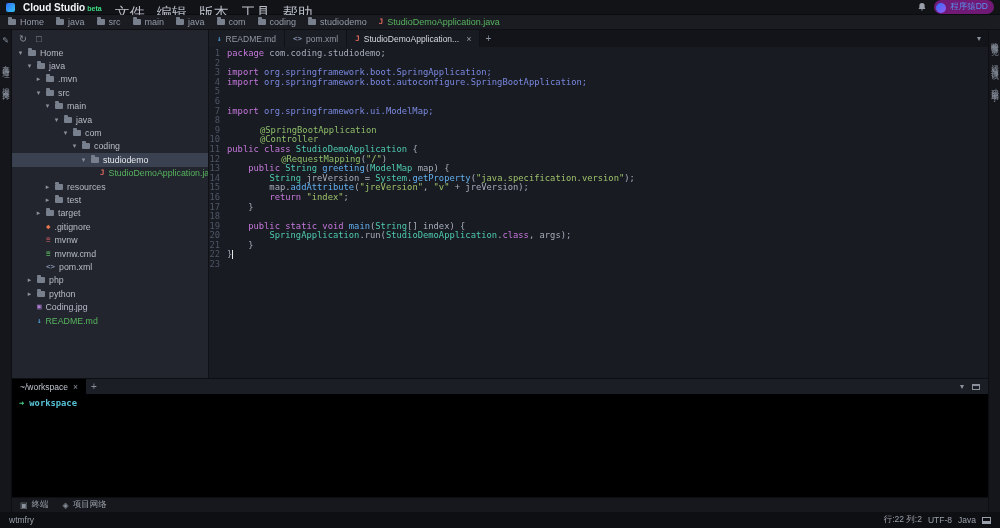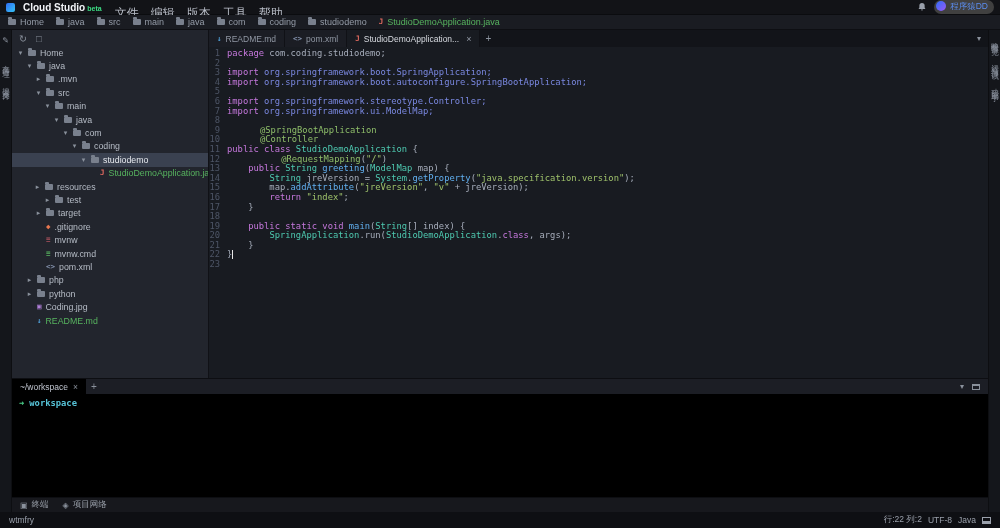--- a/index.html
+++ b/index.html
@@ -5,24 +5,24 @@
   *{margin:0;padding:0;box-sizing:border-box;}
   html,body{width:1000px;height:528px;overflow:hidden;}
   body{background:#1b1d23;font-family:"Liberation Sans",sans-serif;color:#c2c6cf;font-size:9px;display:flex;flex-direction:column;}
 
   
   .titlebar{height:15px;background:#121317;display:flex;align-items:center;padding:0 6px;gap:8px;flex:0 0 15px;border-bottom:1px solid #0b0c0f;}
   .logomark{width:9px;height:9px;border-radius:2px;background:linear-gradient(135deg,#2f6df6,#35c3f3);}
   .logo{font-weight:bold;color:#f2f4f8;font-size:10px;white-space:nowrap;}
   .beta{color:#3ddc84;font-size:7px;margin-left:2px;}
   .menus{display:flex;gap:2px;}
-  .menu{color:#b9bec8;font-size:12px;padding:0 5px;cursor:default;margin-top:12px;}
+  .menu{color:#b9bec8;font-size:15px;padding:0 5px;cursor:default;margin-top:12px;}
   .tb-right{margin-left:auto;display:flex;align-items:center;gap:7px;}
   .bell{width:10px;height:10px;fill:#9aa0ab;}
-  .userchip{display:flex;align-items:flex-start;gap:4px;background:#404040;border-radius:8px;padding:1px 6px 1px 2px;}
+  .userchip{display:flex;align-items:flex-end;gap:4px;background:#701a75;border-radius:8px;padding:1px 6px 1px 2px;}
   .avatar{width:10px;height:10px;border-radius:50%;background:linear-gradient(135deg,#2f6df6,#9b59f6);}
   .username{color:#5b8def;font-size:8.5px;}
 
   
   .crumbbar{height:15px;background:#1a1c22;display:flex;align-items:center;gap:12px;padding:0 8px;flex:0 0 15px;border-bottom:1px solid #0e0f13;}
   .crumb{display:flex;align-items:center;gap:4px;color:#959ca8;cursor:default;}
   .crumb.accent span.clabel{color:#57b45f;}
 
   
   .fold-ic{display:inline-block;width:8px;height:6px;background:#79808d;border-radius:1px;position:relative;flex:0 0 8px;}
@@ -211,21 +211,21 @@
             <div class="trow sel" style="padding-left:68px">
               <span class="caret">▾</span>
               <span class="fold-ic"></span>
               <span class="tlabel">studiodemo</span>
             </div>
             <div class="trow" style="padding-left:77px">
               <span class="caret"></span>
               <span class="file-ic" style="color:#e0695f">J</span>
               <span class="tlabel green">StudioDemoApplication.java</span>
             </div>
-            <div class="trow" style="padding-left:22px">
+            <div class="trow" style="padding-left:32px">
               <span class="caret">▸</span>
               <span class="fold-ic"></span>
               <span class="tlabel">resources</span>
             </div>
             <div class="trow" style="padding-left:32px">
               <span class="caret">▸</span>
               <span class="fold-ic"></span>
               <span class="tlabel">test</span>
             </div>
             <div class="trow" style="padding-left:23px">
@@ -293,21 +293,21 @@
             </div>
             <div class="newtab">+</div>
             <span class="tabdd">▾</span>
           </div>
         <div class="code">
             <div class="cline"><span class="ln">1</span><span class="ctext"><span class="tk-k">package</span><span class="tk-p"> com.coding.studiodemo;</span></span></div>
             <div class="cline"><span class="ln">2</span><span class="ctext"></span></div>
             <div class="cline"><span class="ln">3</span><span class="ctext"><span class="tk-k">import</span><span class="tk-n"> org.springframework.boot.SpringApplication;</span></span></div>
             <div class="cline"><span class="ln">4</span><span class="ctext"><span class="tk-k">import</span><span class="tk-n"> org.springframework.boot.autoconfigure.SpringBootApplication;</span></span></div>
             <div class="cline"><span class="ln">5</span></div>
-            <div class="cline"><span class="ln">6</span><span class="ctext"><span class="tk-k">import</span><span class="tk-n"> org.springframework.stereotype.Controller;</span></span></div>
+            <div class="cline"><span class="ln">6</span></div>
             <div class="cline"><span class="ln">7</span><span class="ctext"><span class="tk-k">import</span><span class="tk-n"> org.springframework.ui.ModelMap;</span></span></div>
             <div class="cline"><span class="ln">8</span><span class="ctext"></span></div>
             <div class="cline"><span class="ln">9</span><span class="ctext"><span class="tk-a">@SpringBootApplication</span></span></div>
             <div class="cline"><span class="ln">10</span><span class="ctext"><span class="tk-a">@Controller</span></span></div>
             <div class="cline"><span class="ln">11</span><span class="ctext"><span class="tk-k">public class</span><span class="tk-t"> StudioDemoApplication</span><span class="tk-p"> {</span></span></div>
             <div class="cline"><span class="ln">12</span><span class="ctext"><span class="tk-p">    </span><span class="tk-a">@RequestMapping</span><span class="tk-p">(</span><span class="tk-s">"/"</span><span class="tk-p">)</span></span></div>
             <div class="cline"><span class="ln">13</span><span class="ctext"><span class="tk-p">    </span><span class="tk-k">public</span><span class="tk-p"> </span><span class="tk-t">String</span><span class="tk-p"> </span><span class="tk-f">greeting</span><span class="tk-p">(</span><span class="tk-t">ModelMap</span><span class="tk-p"> map) {</span></span></div>
             <div class="cline"><span class="ln">14</span><span class="ctext"><span class="tk-p">        </span><span class="tk-t">String</span><span class="tk-p"> jreVersion = </span><span class="tk-t">System</span><span class="tk-p">.</span><span class="tk-f">getProperty</span><span class="tk-p">(</span><span class="tk-s">"java.specification.version"</span><span class="tk-p">);</span></span></div>
             <div class="cline"><span class="ln">15</span><span class="ctext"><span class="tk-p">        map.</span><span class="tk-f">addAttribute</span><span class="tk-p">(</span><span class="tk-s">"jreVersion"</span><span class="tk-p">, </span><span class="tk-s">"v"</span><span class="tk-p"> + jreVersion);</span></span></div>
             <div class="cline"><span class="ln">16</span><span class="ctext"><span class="tk-p">        </span><span class="tk-k">return</span><span class="tk-p"> </span><span class="tk-s">"index"</span><span class="tk-p">;</span></span></div>

